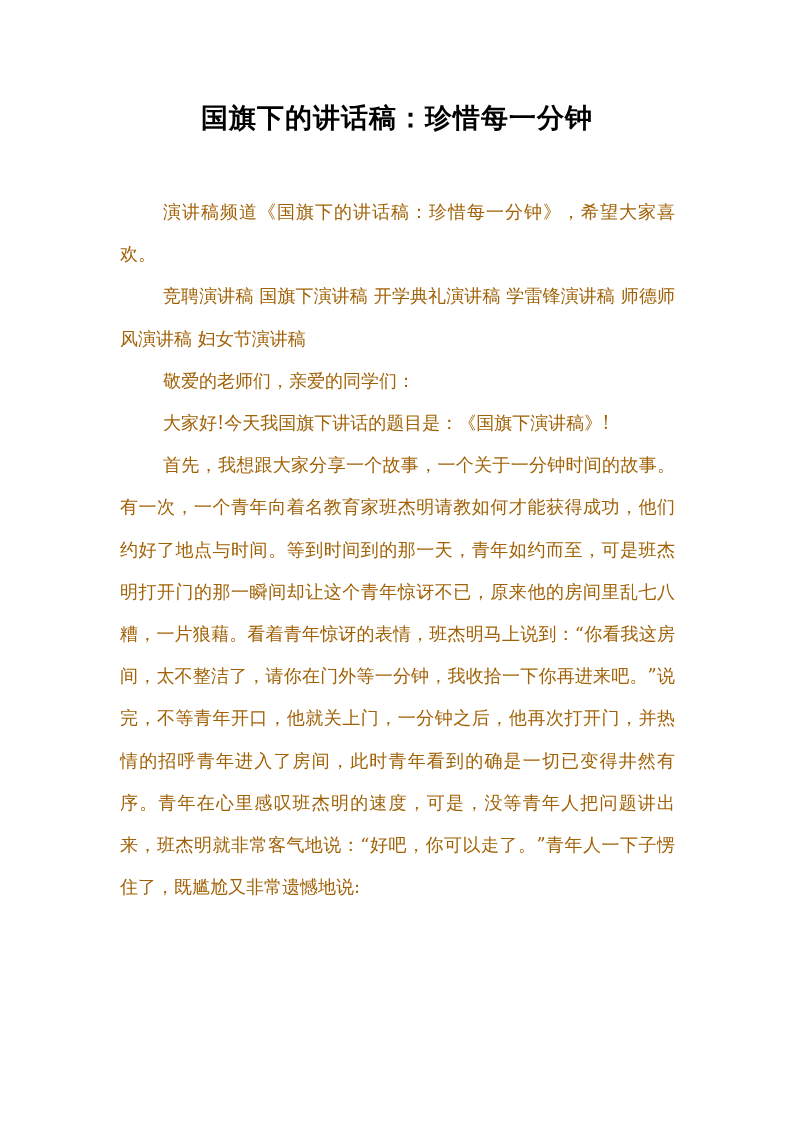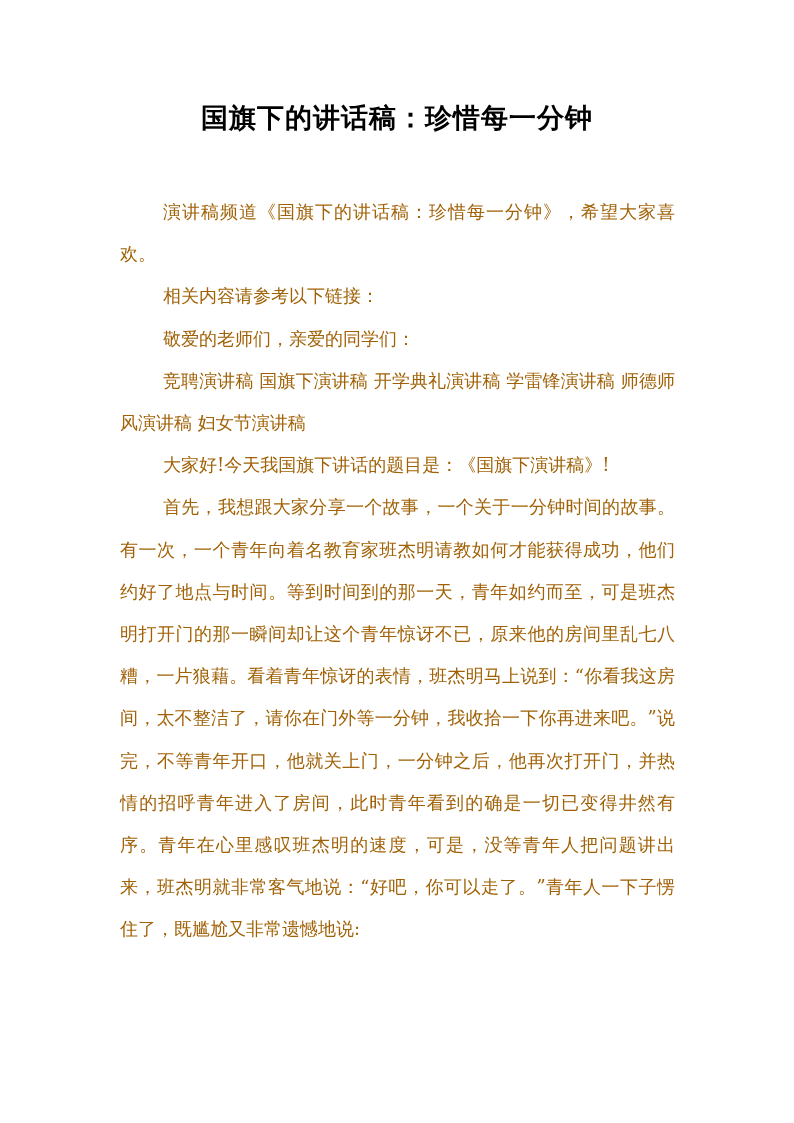--- a/index.html
+++ b/index.html
@@ -55,19 +55,18 @@
     }
   </style>
 </head>
 <body>
 
 <div class="page">
   <h1 class="title">国旗下的讲话稿：珍惜每一分钟</h1>
 
   <div class="body">
     <p>演讲稿频道《国旗下的讲话稿：珍惜每一分钟》，希望大家喜欢。</p>
-    <p>相关内容请参考以下链接：</p>
+    <p>竞聘演讲稿 国旗下演讲稿 开学典礼演讲稿 学雷锋演讲稿 师德师风演讲稿 妇女节演讲稿</p>
     <p>敬爱的老师们，亲爱的同学们：</p>
-    <p>竞聘演讲稿 国旗下演讲稿 开学典礼演讲稿 学雷锋演讲稿 师德师风演讲稿 妇女节演讲稿</p>
     <p>大家好!今天我国旗下讲话的题目是：《国旗下演讲稿》!</p>
     <p>首先，我想跟大家分享一个故事，一个关于一分钟时间的故事。有一次，一个青年向着名教育家班杰明请教如何才能获得成功，他们约好了地点与时间。等到时间到的那一天，青年如约而至，可是班杰明打开门的那一瞬间却让这个青年惊讶不已，原来他的房间里乱七八糟，一片狼藉。看着青年惊讶的表情，班杰明马上说到：“你看我这房间，太不整洁了，请你在门外等一分钟，我收拾一下你再进来吧。”说完，不等青年开口，他就关上门，一分钟之后，他再次打开门，并热情的招呼青年进入了房间，此时青年看到的确是一切已变得井然有序。青年在心里感叹班杰明的速度，可是，没等青年人把问题讲出来，班杰明就非常客气地说：“好吧，你可以走了。”青年人一下子愣住了，既尴尬又非常遗憾地说:</p>
   </div>
 </div>
 
 </body></html>

